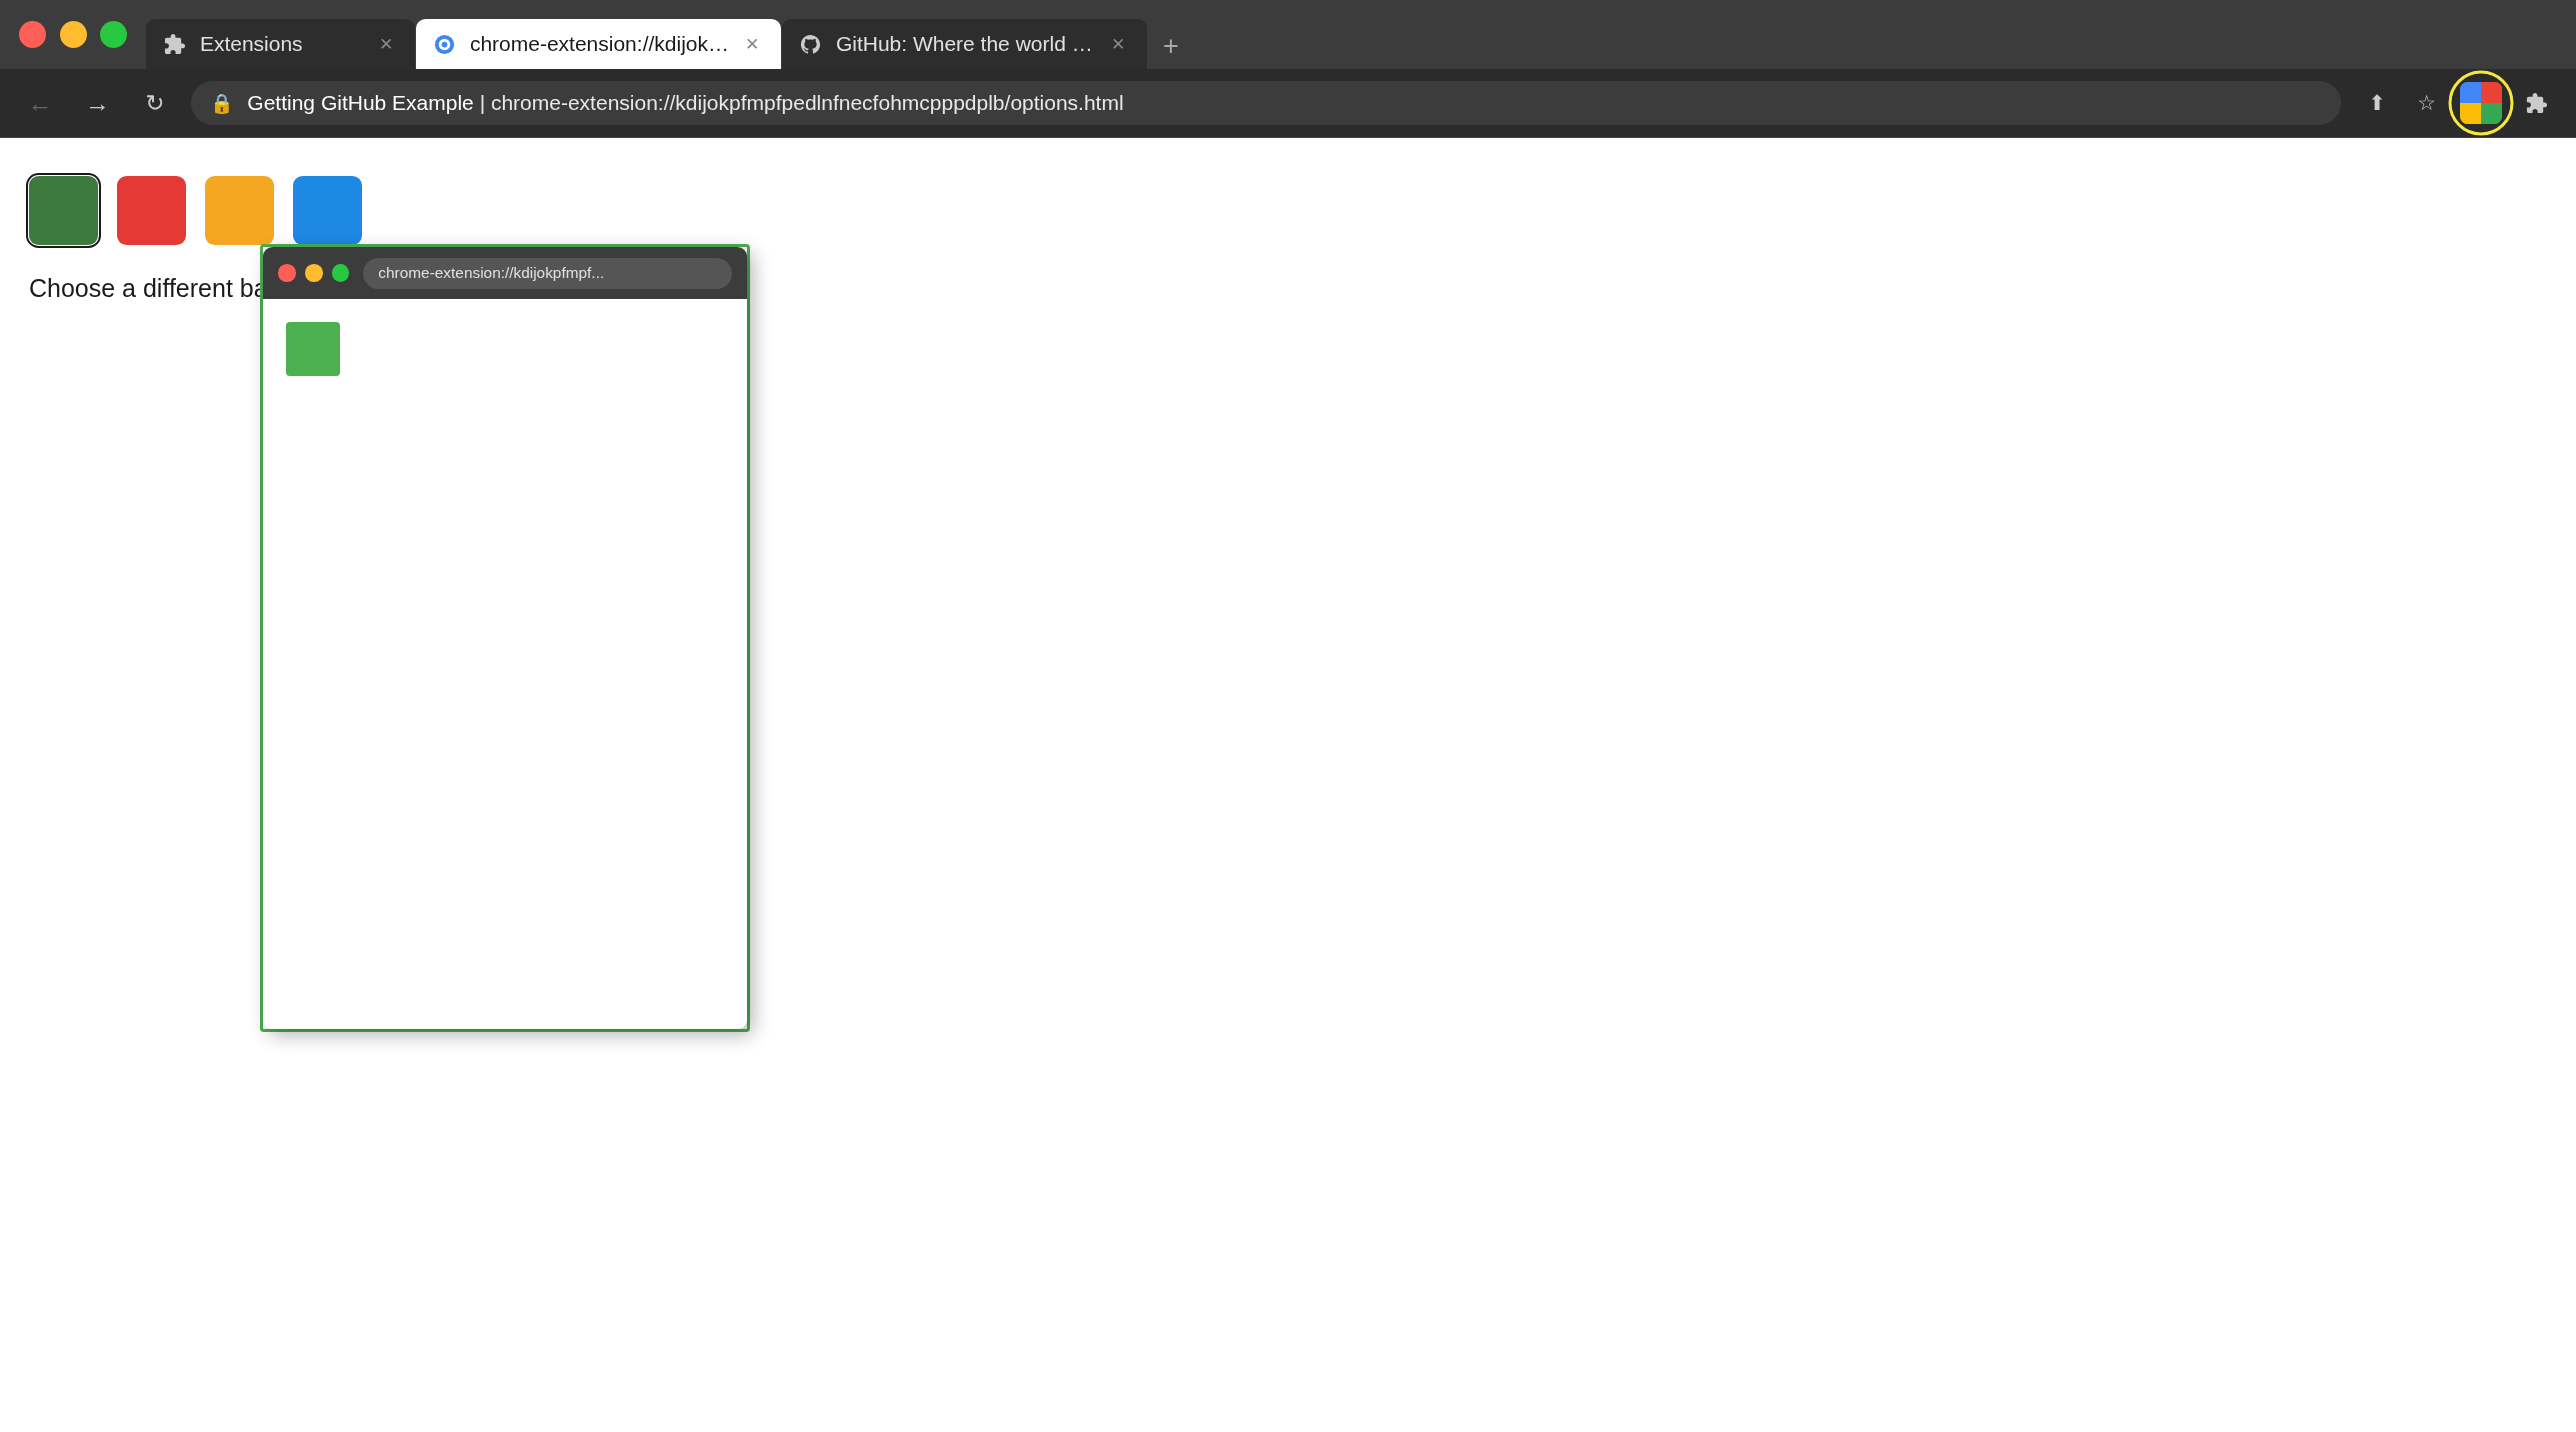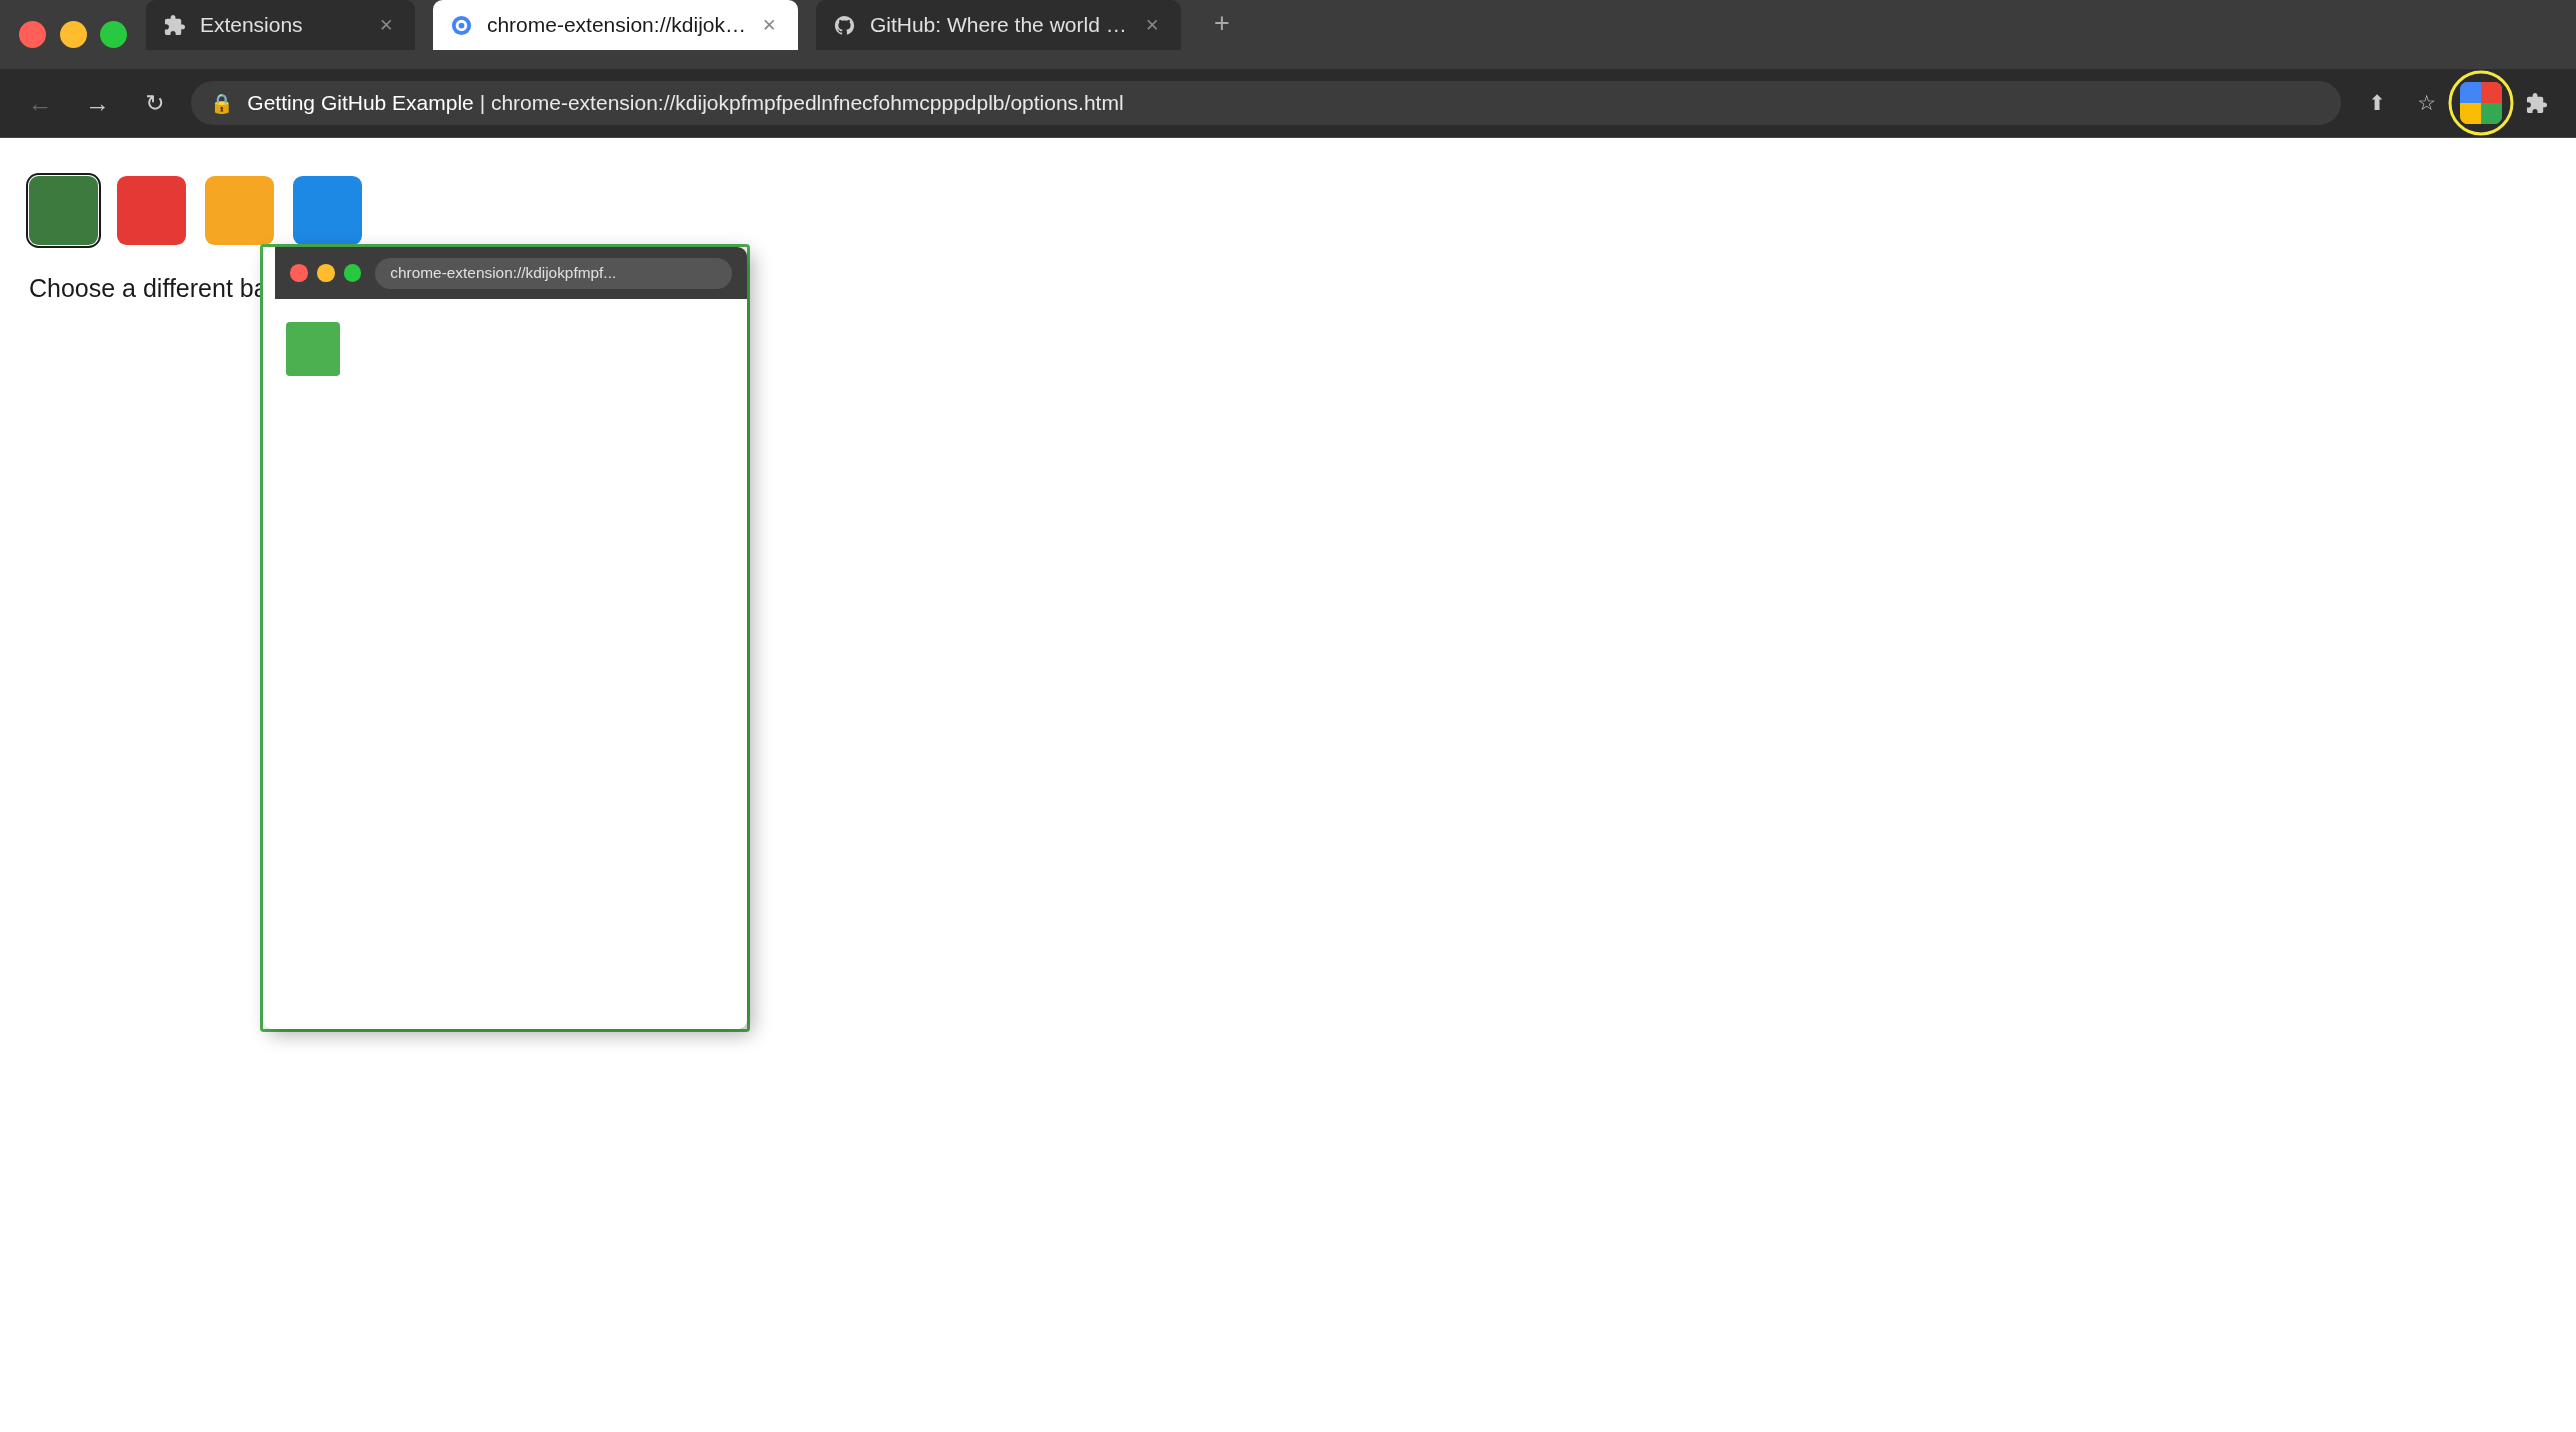--- a/index.html
+++ b/index.html
@@ -37,24 +37,24 @@
       height: 27px;
       border-radius: 50%;
     }
     .traffic-light.close { background: #ff5f57; }
     .traffic-light.minimize { background: #febc2e; }
     .traffic-light.maximize { background: #28c840; }
 
     
     .tabs-bar {
       display: flex;
-      align-items: flex-start;
+      align-items: flex-end;
       height: 100%;
       flex: 1;
-      gap: 18px;
+      gap: 1px;
     }
 
     .tab {
       display: flex;
       align-items: center;
       gap: 9.6px;
       padding: 0 17.3px;
       height: 50px;
       border-radius: 9.6px 9.6px 0 0;
       font-size: 21px;
@@ -289,21 +289,20 @@
     }
 
     .popup-titlebar {
       background: #3c3c3c;
       height: 52px;
       display: flex;
       align-items: center;
       padding: 0 15.4px;
       gap: 13.5px;
       flex-shrink: 0;
-      margin-left: 12px;
     }
 
     .popup-traffic {
       display: flex;
       gap: 9.6px;
       align-items: center;
     }
 
     .popup-tl {
       width: 17.3px;

